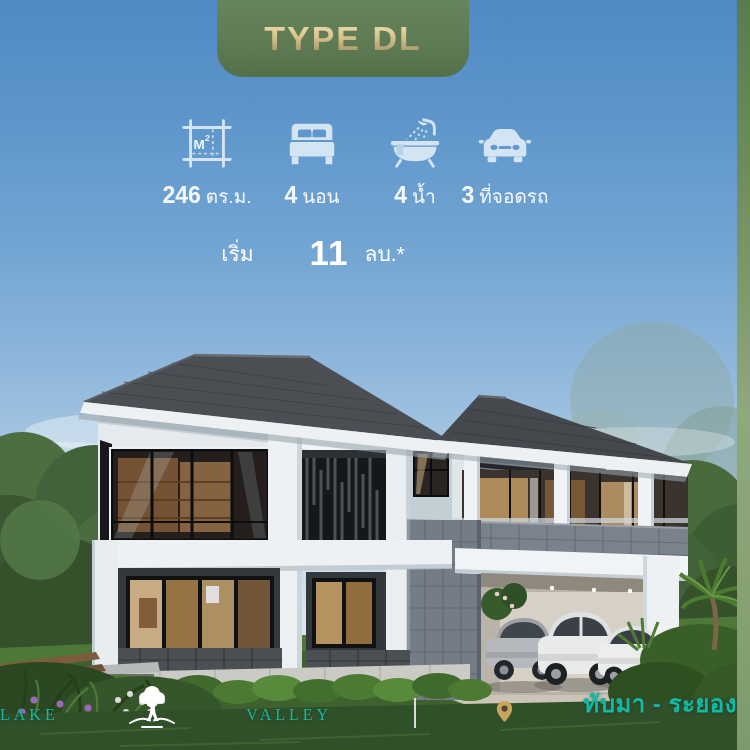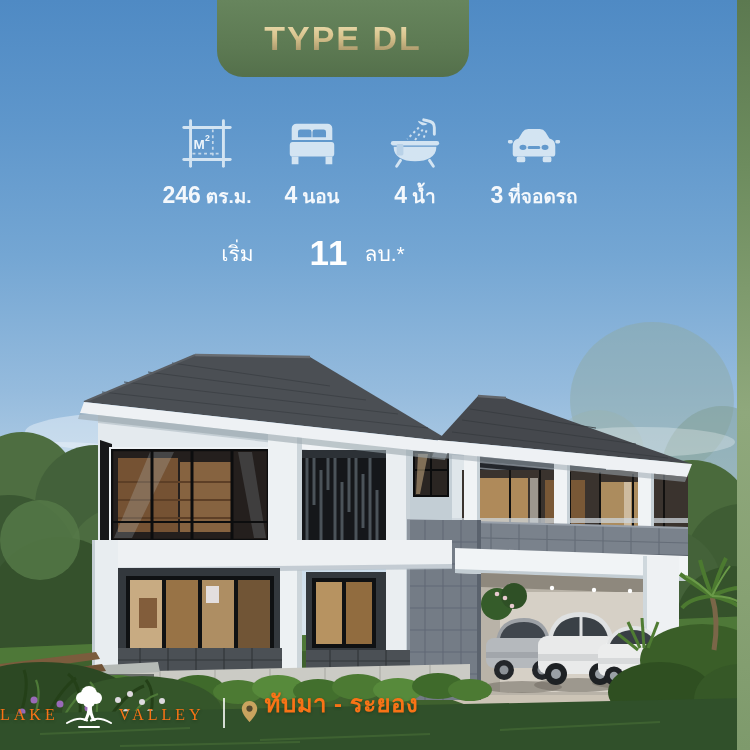--- a/index.html
+++ b/index.html
@@ -28,33 +28,33 @@
     font-size:34px;font-weight:bold;letter-spacing:2px;
     background:linear-gradient(180deg,#f0e3b6 0%,#dcc globalThis 0%);
     background:linear-gradient(180deg,#f0e3b6 0%,#d9c48e 45%,#97865c 100%);
     -webkit-background-clip:text;background-clip:text;color:transparent;
   }
   .specs{position:absolute;left:0;top:0;width:750px;height:230px;z-index:40;}
   .spec{position:absolute;top:108px;width:124px;text-align:center;}
   .spec .icon-box{height:64px;display:flex;align-items:flex-end;justify-content:center;}
   .spec-label{margin-top:9px;color:#f4f8fc;white-space:nowrap;}
   .spec-value{font-size:23px;font-weight:bold;margin-right:5px;}
-  .spec-unit{font-size:19px;font-weight:700;}
-  .spec-1{left:145px;} .spec-2{left:250px;} .spec-3{left:353px;} .spec-4{left:472px;}
+  .spec-unit{font-size:19px;font-weight:400;}
+  .spec-1{left:145px;} .spec-2{left:250px;} .spec-3{left:353px;} .spec-4{left:443px;}
   .price{
     position:absolute;left:0;top:233px;width:626px;z-index:40;
     display:flex;justify-content:center;align-items:flex-end;color:#fff;
   }
   .price-prefix{font-size:21px;padding-bottom:3px;margin-right:16px;}
   .price-amount{font-size:35px;font-weight:bold;letter-spacing:1px;margin-left:40px;}
   .price-suffix{font-size:21px;padding-bottom:3px;margin-left:16px;}
   .footer{
     position:absolute;left:0;top:684px;width:737px;z-index:40;
-    display:flex;justify-content:flex-start;align-items:flex-end;
-    color:#f97316;text-shadow:0 1px 3px rgba(20,40,15,.45);
+    display:flex;justify-content:space-between;align-items:flex-end;
+    color:#14b8a6;text-shadow:0 1px 3px rgba(20,40,15,.45);
   }
   .brand{font-family:"Liberation Serif",serif;font-size:16px;letter-spacing:4px;padding-bottom:6px;}
   .tree-wrap{margin:0 4px;}
   .divider{width:2px;height:30px;background:rgba(255,255,255,.8);margin:0 16px 2px 18px;}
   .pin-wrap{margin:0 7px 7px 0;}
   .location{font-size:24px;font-weight:bold;padding-bottom:7px;letter-spacing:.5px;}
   .icon{display:block;}
 </style>
 </head>
 <body>

